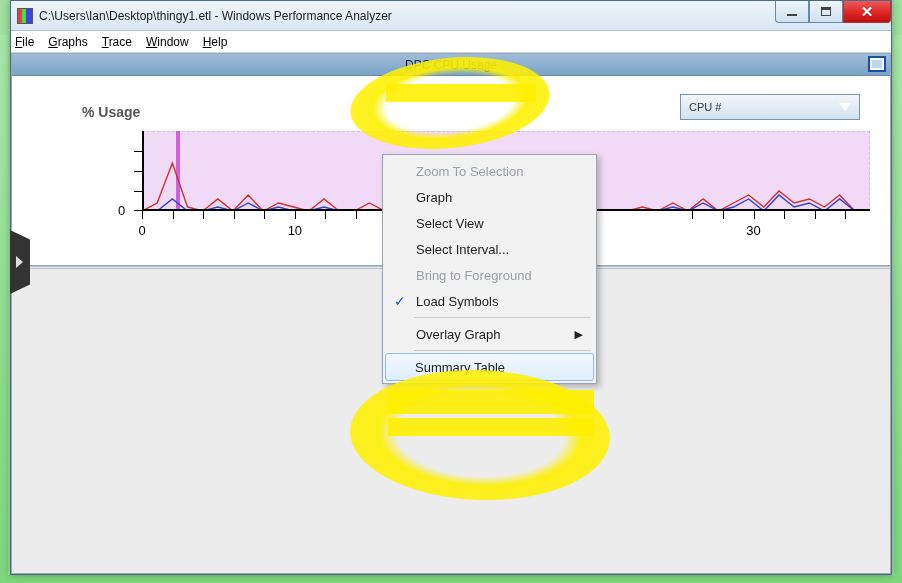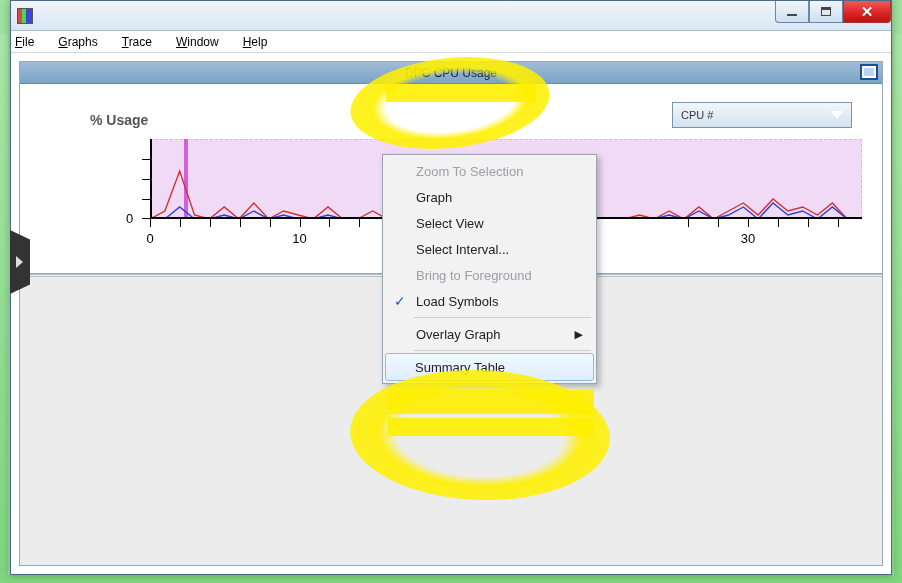--- a/index.html
+++ b/index.html
@@ -59,30 +59,29 @@
   .winbtn.max { }
   .winbtn .sq { width:10px;height:9px;border:1px solid #444;border-top-width:3px;}
   .winbtn .dash { width:10px;height:0;border-top:2px solid #444; margin-top:6px;}
   .winbtn .x { font-weight:bold; font-size:15px; text-shadow:0 1px 1px rgba(0,0,0,.3);}
 
   .menubar {
     height: 22px;
     display: flex;
     align-items: center;
     padding: 0 4px;
-    gap: 24px;
+    gap: 14px;
     font-size: 12px;
     background:#fff;
     border-bottom:1px solid #d0d8e0;
   }
   .menuitem { cursor:default; }
   .menuitem .ul { text-decoration: underline; }
 
   .content-frame {
-    margin: 8px;
     flex: 1;
     border: 1px solid #98a8b8;
     display:flex; flex-direction:column;
     background:#fde047;
     position:relative;
   }
   .graph-title-bar {
     height: 22px;
     background: linear-gradient(#a0bcd6, #8eb0ce 50%, #7aa4c6);
     border-bottom:1px solid #6a8aa8;
@@ -189,20 +188,21 @@
 <body>
 
 <div class="edge-green-left"></div>
 <div class="edge-green-right"></div>
 <div class="edge-green-bottom"></div>
 
 <div class="window">
 
   <div class="titlebar">
     <div class="app-icon"></div>
+    <span class="title-text">C:\Users\Ian\Desktop\thingy1.etl - Windows Performance Analyzer</span>
     <div class="winbtns">
       <div class="winbtn min">
           <div class="dash"></div>
         </div>
       <div class="winbtn max">
           <div class="sq"></div>
         </div>
       <div class="winbtn close">
           <span class="x">✕</span>
         </div>

